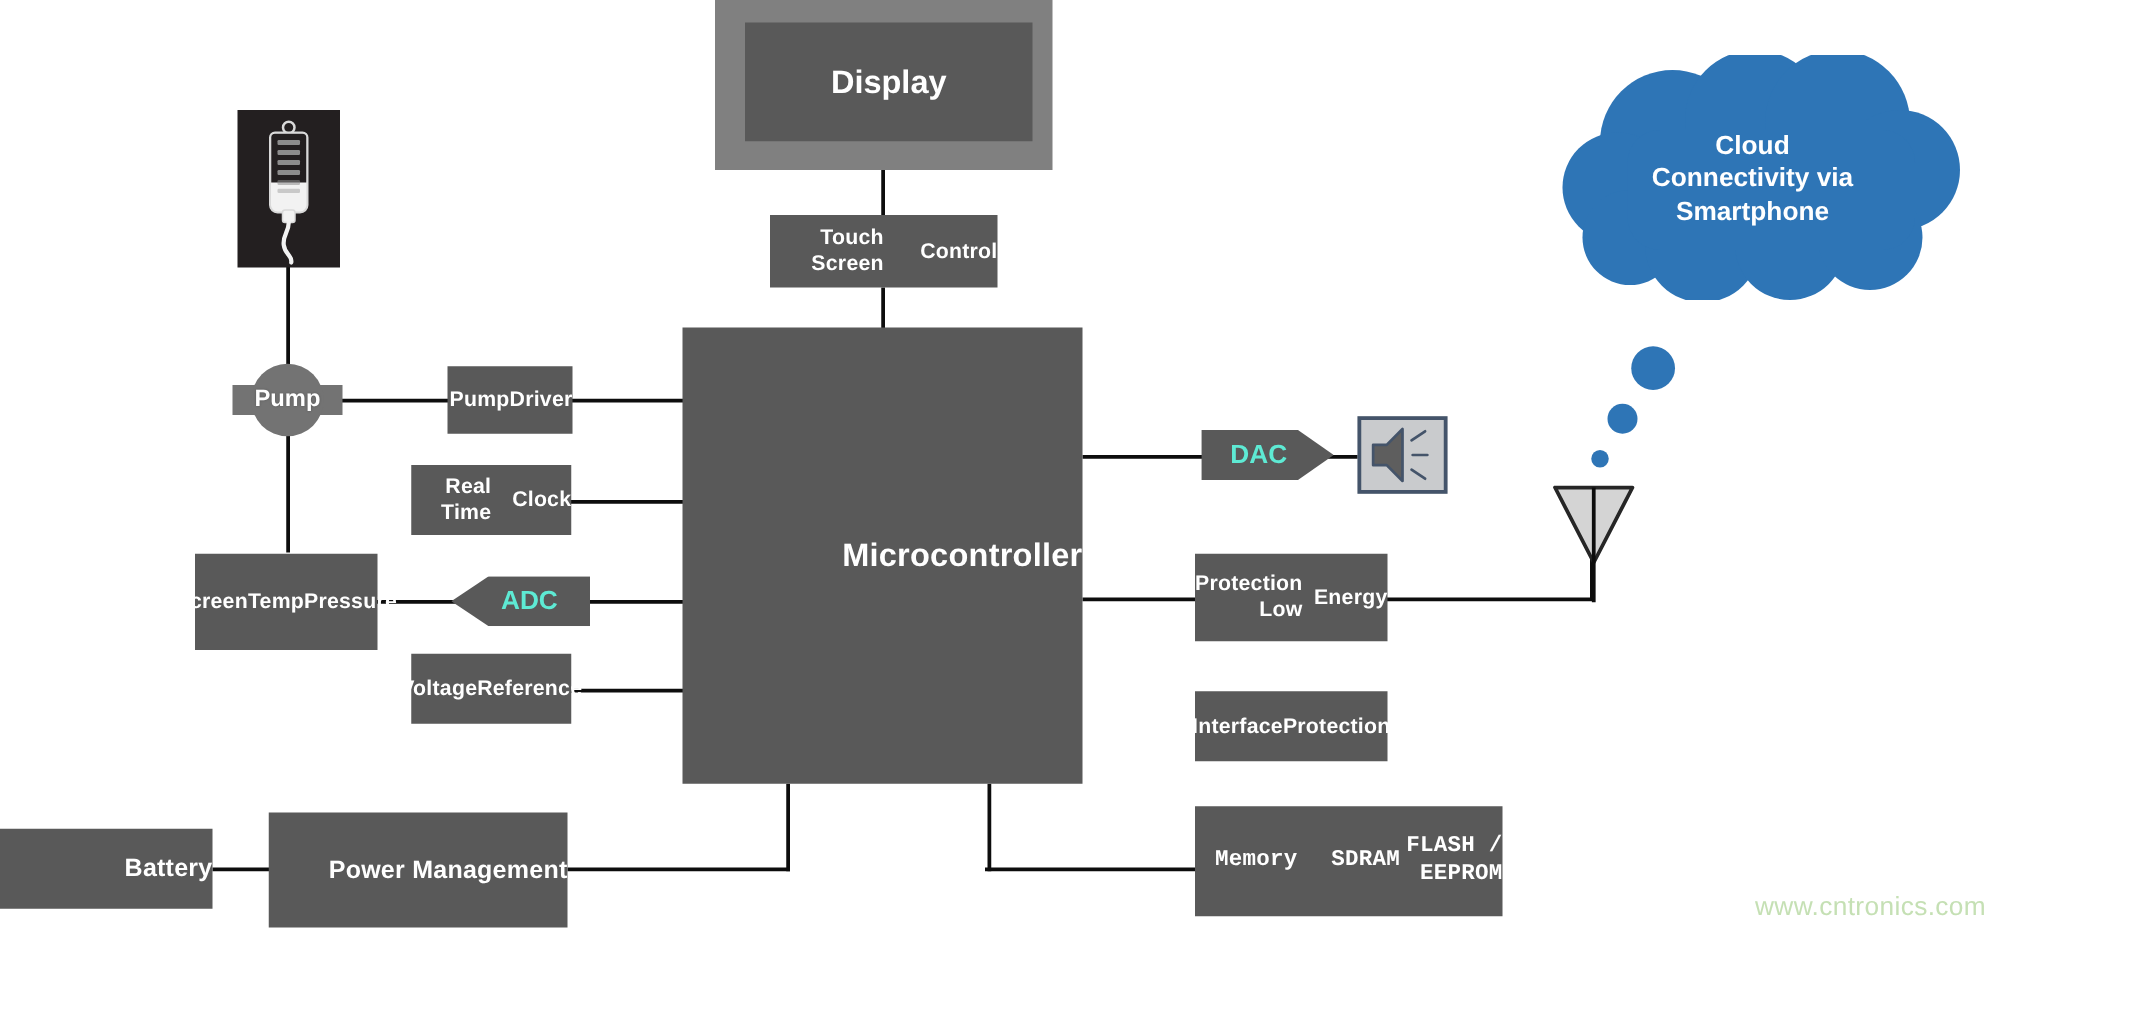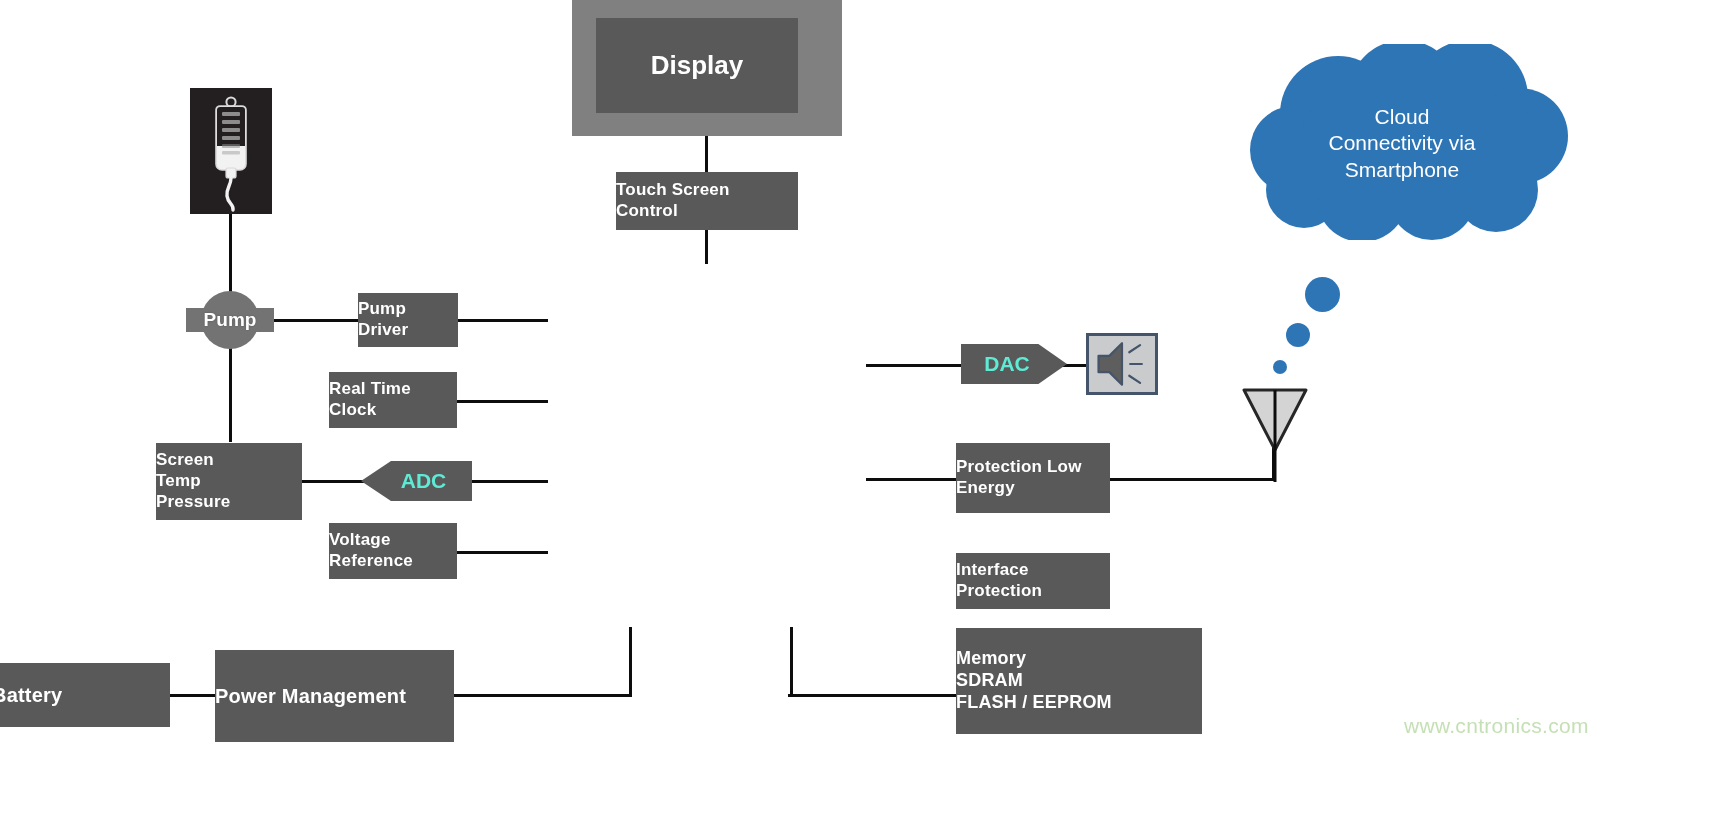--- a/index.html
+++ b/index.html
@@ -13,24 +13,24 @@
     height:824px;
     background:#ffffff;
     overflow:hidden;
   }
   
   .blk{
     position:absolute;
     background:#595959;
     color:#ffffff;
     display:flex;
-    flex-direction:column;
+    flex-direction:row;
     align-items:center;
     justify-content:center;
-    text-align:left;
+    text-align:right;
     font-weight:bold;
     letter-spacing:.2px;
     line-height:1.22;
     z-index:6;
   }
   .blk .ln{display:block;width:100%;}
   
   .wire{
     position:absolute;
     background:#0d0d0d;
@@ -97,21 +97,21 @@
     padding-left:14px;
   }
   
   #cloud{
     position:absolute;
     z-index:5;
   }
   #cloud-text{
     position:absolute;
     color:#ffffff;
-    font-weight:normal;
+    font-weight:bold;
     text-align:center;
     line-height:1.26;
     z-index:7;
   }
   .bubble{
     position:absolute;
     background:#2e75b6;
     border-radius:50%;
     z-index:5;
   }
@@ -193,27 +193,30 @@
       <rect x="36" y="80" width="10" height="10" rx="2" fill="#f2f2f2" stroke="#d9d9d9" stroke-width="1.2"></rect>
       <path d="M41 90 C41 98 36 100 37 108 C38 116 44 116 43 122" fill="none" stroke="#f2f2f2" stroke-width="3.4" stroke-linecap="round"></path>
     </svg>
   </div>
 
   <div id="pump-bar" style="left:186px;top:308px;width:88px;height:24px;"></div>
   <div id="pump-circle" style="left:201px;top:291px;width:58px;height:58px;"></div>
   <div id="pump-label" style="left:186px;top:308px;width:88px;height:24px;font-size:19px;">Pump</div>
 
   <div id="display-frame" style="left:572px;top:0px;width:270px;height:136px;"></div>
-  <div id="display-inner" style="left:596px;top:18px;width:202px;height:95px;font-size:26px;">Display</div>
+  <div id="display-inner" style="left:596px;top:18px;width:230px;height:95px;font-size:26px;">Display</div>
 
   <div class="blk" style="left:616px;top:172px;width:182px;height:58px;font-size:17px;">
     <span class="ln">Touch Screen</span>
     <span class="ln">Control</span>
   </div>
 
+  <div class="blk" style="left:546px;top:262px;width:320px;height:365px;font-size:26px;">
+    <span class="ln">Microcontroller</span>
+  </div>
 
   <div class="blk" style="left:358px;top:293px;width:100px;height:54px;font-size:17px;">
     <span class="ln">Pump</span>
     <span class="ln">Driver</span>
   </div>
 
   <div class="blk" style="left:329px;top:372px;width:128px;height:56px;font-size:17px;">
     <span class="ln">Real Time</span>
     <span class="ln">Clock</span>
   </div>
@@ -249,21 +252,21 @@
   <div class="blk" style="left:956px;top:443px;width:154px;height:70px;font-size:17px;">
     <span class="ln">Protection Low</span>
     <span class="ln">Energy</span>
   </div>
 
   <div class="blk" style="left:956px;top:553px;width:154px;height:56px;font-size:17px;">
     <span class="ln">Interface</span>
     <span class="ln">Protection</span>
   </div>
 
-  <div class="blk" style="left:956px;top:628px;width:246px;height:106px;font-size:18px;">
+  <div class="blk" style="left:956px;top:645px;width:246px;height:88px;font-size:18px;font-family:Liberation Mono, monospace;">
     <span class="ln">Memory</span>
     <span class="ln">SDRAM</span>
     <span class="ln">FLASH / EEPROM</span>
   </div>
 
   <div class="blk" style="left:215px;top:650px;width:239px;height:92px;font-size:20px;">
     <span class="ln">Power Management</span>
   </div>
 
   <div class="blk" style="left:-8px;top:663px;width:178px;height:64px;font-size:20px;">

